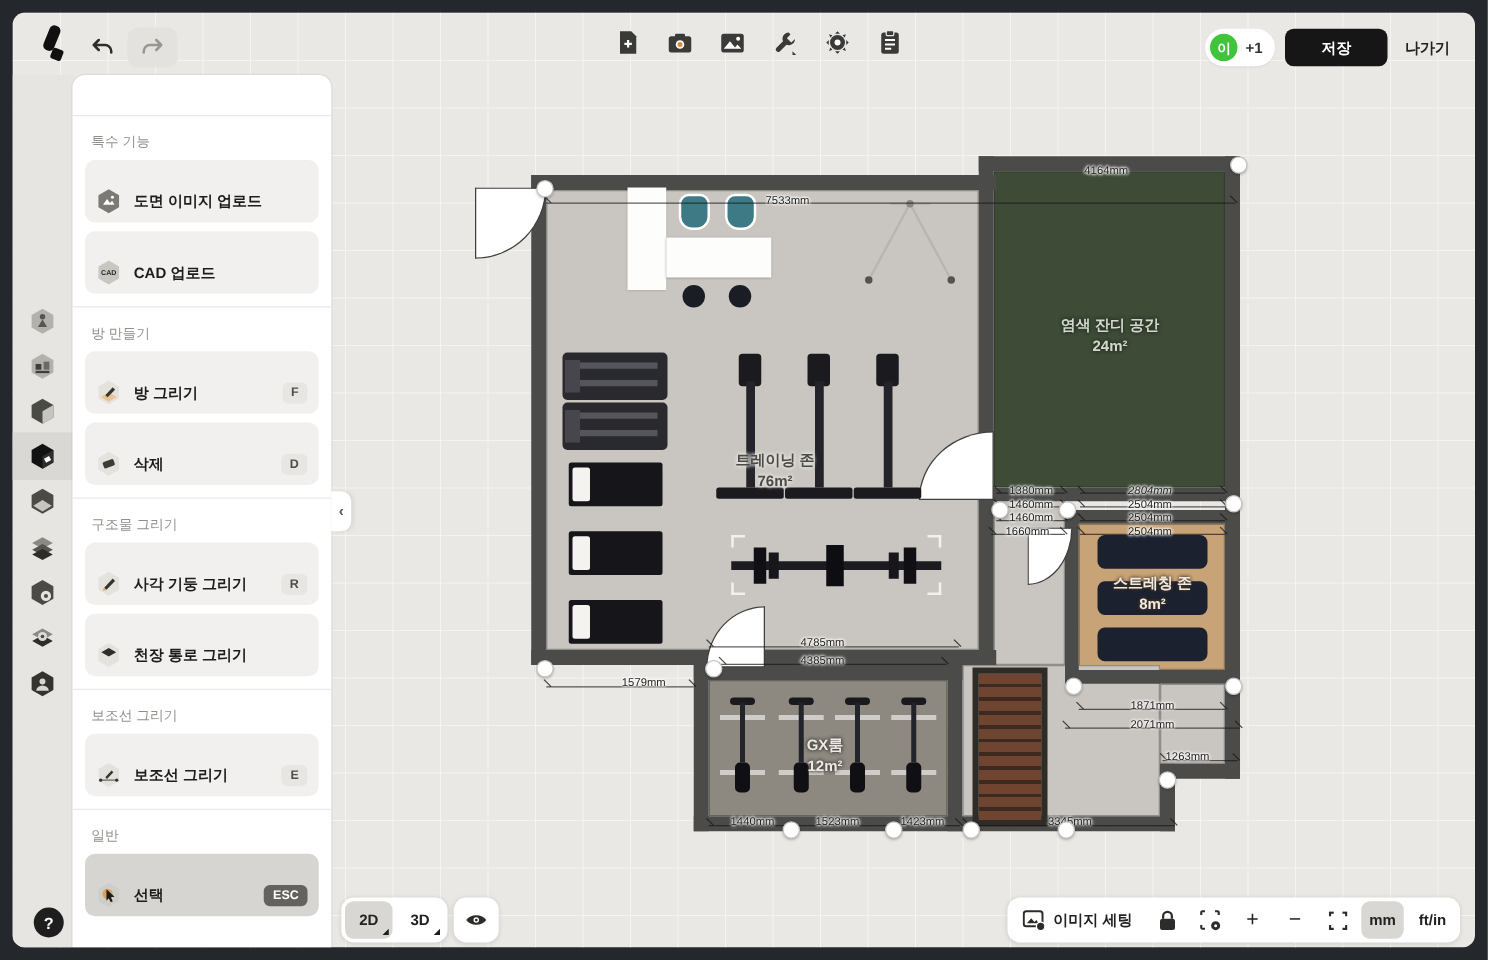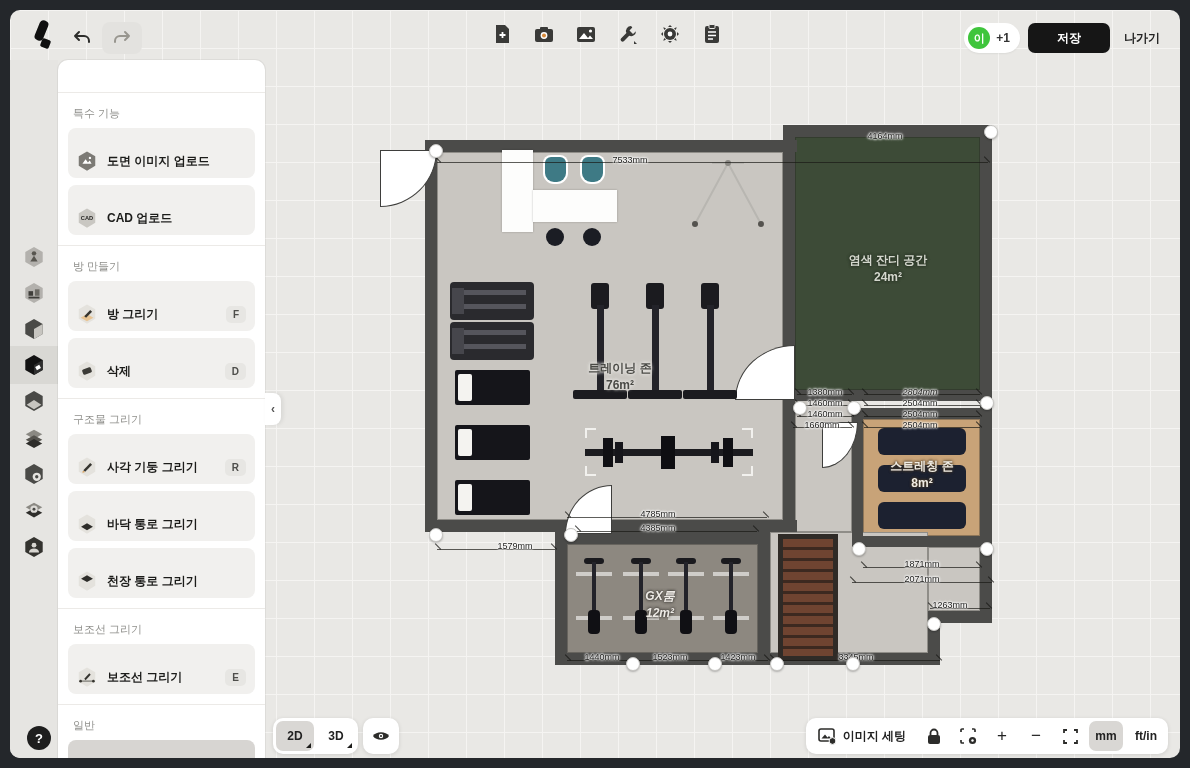--- a/index.html
+++ b/index.html
@@ -211,21 +211,21 @@
         <div class="ar">76m²</div>
       </div>
     <div class="zone turf" style="left:828px;top:242px;width:100px;">
       <div class="nm">염색 잔디 공간</div>
         <div class="ar">24m²</div>
       </div>
     <div class="zone stretch" style="left:862px;top:448px;width:100px;">
       <div class="nm">스트레칭 존</div>
         <div class="ar">8m²</div>
       </div>
-    <div class="zone gx" style="left:600px;top:578px;width:100px;font-style:italic;">
+    <div class="zone gx" style="left:600px;top:578px;width:100px;">
       <div class="nm">GX룸</div>
         <div class="ar">12m²</div>
       </div>
 
     <div class="dl" style="left:427px;top:152px;width:551px;"></div>
     <div class="dl" style="left:557px;top:507px;width:200px;"></div>
     <div class="dl" style="left:567px;top:521px;width:180px;"></div>
     <div class="dl" style="left:427px;top:539px;width:118px;"></div>
     <div class="dl" style="left:557px;top:650px;width:201px;"></div>
     <div class="dl" style="left:762px;top:650px;width:168px;"></div>
@@ -448,27 +448,20 @@
             <path d="M12 1.5 L21 6.8 V17.2 L12 22.5 L3 17.2 V6.8 Z" fill="#e4e2dd"></path>
             <path d="M8 15.5 L15.5 7.5 L17.5 9.5 L10 17.2 Z" fill="#35342f"></path>
             <path d="M7.5 16 L10 17.5 L7 18.2 Z" fill="#d89a4e"></path>
           </svg>
         <span class="lbl">사각 기둥 그리기</span>
         <span class="badge">R</span>
       </div>
       <div class="item">
         <svg width="22" height="22" viewBox="0 0 24 24">
             <path d="M12 1.5 L21 6.8 V17.2 L12 22.5 L3 17.2 V6.8 Z" fill="#e4e2dd"></path>
-            <path d="M5.5 15 L12 11.3 L18.5 15 L12 18.7 Z" fill="#2e2d2a"></path>
-          </svg>
-        <span class="lbl">바닥 통로 그리기</span>
-      </div>
-      <div class="item">
-        <svg width="22" height="22" viewBox="0 0 24 24">
-            <path d="M12 1.5 L21 6.8 V17.2 L12 22.5 L3 17.2 V6.8 Z" fill="#e4e2dd"></path>
             <path d="M5.5 9.5 L12 5.8 L18.5 9.5 L12 13.2 Z" fill="#2e2d2a"></path>
           </svg>
         <span class="lbl">천장 통로 그리기</span>
       </div>
     </div>
     <div class="divider"></div>
 
     <div>
       <div class="sec-title">보조선 그리기</div>
       <div class="item">

